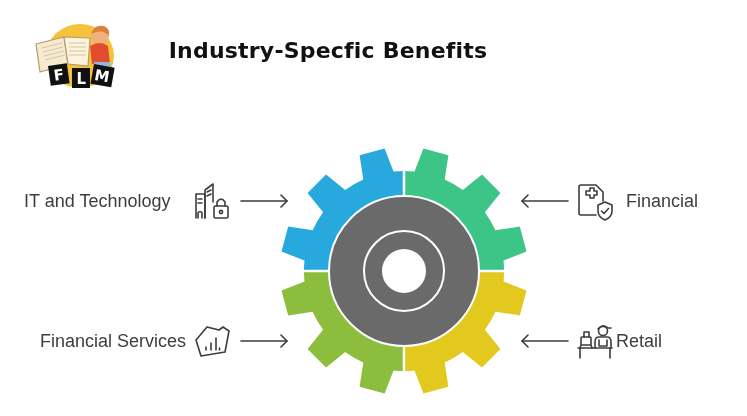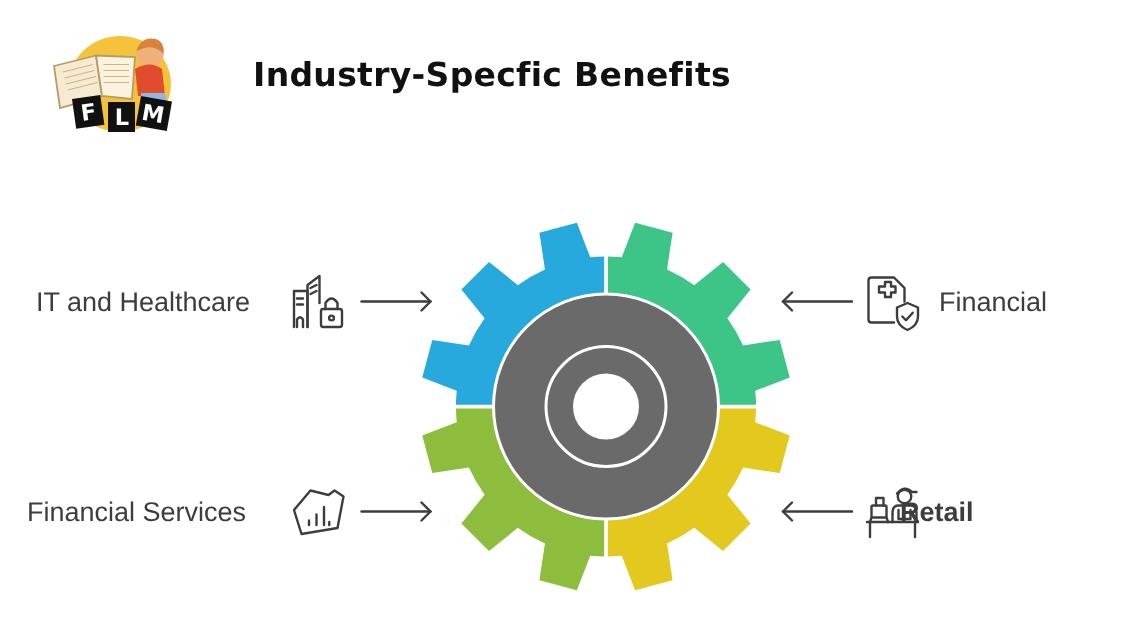--- a/index.html
+++ b/index.html
@@ -67,21 +67,21 @@
     <rect x="-134" y="0" width="134" height="134" fill="#8CBD3C"></rect>
     <rect x="0" y="0" width="134" height="134" fill="#E3C81E"></rect>
   </g>
   <line x1="0" y1="-130" x2="0" y2="130" stroke="#ffffff" stroke-width="2.5"></line>
   <line x1="-130" y1="0" x2="130" y2="0" stroke="#ffffff" stroke-width="2.5"></line>
   <circle cx="0" cy="0" r="75" fill="#6A6A6A" stroke="#ffffff" stroke-width="2"></circle>
   <circle cx="0" cy="0" r="40" fill="none" stroke="#ffffff" stroke-width="2"></circle>
   <circle cx="0" cy="0" r="22" fill="#ffffff"></circle>
 </svg>
 
-<div class="label" style="left:24px; top:190px;">IT and Healthcare</div>
+<div class="label" style="left:24px; top:190px;">IT and Technology</div>
 <svg class="icon" viewBox="0 0 38 38" style="left:193px; top:182px;">
   <g fill="none" stroke="#3d3d3d" stroke-width="1.6" stroke-linejoin="round" stroke-linecap="round">
     <path d="M3 36 V12 H12 V36"></path>
     <path d="M5 17 H9 M5 21 H9"></path>
     <path d="M5 36 V31 Q7 28 9 31 V36"></path>
     <path d="M12 36 V8 L20 2 V20"></path>
     <path d="M14 10 L18 8 M14 14 L18 12"></path>
     <rect x="21" y="24" width="14" height="12" rx="1.5"></rect>
     <path d="M24 24 V20 Q28 14 32 20 V24"></path>
     <circle cx="28" cy="30" r="1.6"></circle>
@@ -103,21 +103,21 @@
 <svg class="icon" viewBox="0 0 38 38" style="left:576px; top:183px;">
   <g fill="none" stroke="#3d3d3d" stroke-width="1.6" stroke-linejoin="round" stroke-linecap="round">
     <path d="M20 32 H5 Q3 32 3 30 V4 Q3 2 5 2 H20 L27 9 V18"></path>
     <path d="M10 8 H14 V5 H18 V8 H21 V12 H18 V15 H14 V12 H10 Z"></path>
     <path d="M22 22 L29 19 L36 22 V28 Q36 34 29 37 Q22 34 22 28 Z"></path>
     <path d="M25.5 28 L28 30.5 L32.5 25.5"></path>
   </g>
 </svg>
 <div class="label" style="left:626px; top:190px;">Financial</div>
 
-<div class="label" style="left:18px; top:330px;">Financial Services</div>
+<div class="label" style="left:40px; top:330px;">Financial Services</div>
 <svg class="icon" viewBox="0 0 38 38" style="left:193px; top:322px;">
   <g fill="none" stroke="#3d3d3d" stroke-width="1.6" stroke-linejoin="round" stroke-linecap="round">
     <path d="M3 18 L14 5 L26 8 L30 5 L36 9 L32 30 L8 34 Z"></path>
     <path d="M13 28 V25 M18 28 V21 M23 28 V16 M26.5 28 V26"></path>
   </g>
 </svg>
 <svg class="arrow" viewBox="0 0 50 14" style="left:240px; top:334px;">
   <g fill="none" stroke="#3d3d3d" stroke-width="1.6" stroke-linecap="round" stroke-linejoin="round">
     <path d="M1 7 H47"></path>
       <path d="M41 1 L47 7 L41 13"></path>
@@ -134,13 +134,13 @@
   <g fill="none" stroke="#3d3d3d" stroke-width="1.6" stroke-linejoin="round" stroke-linecap="round">
     <path d="M2 26 H36 M4 26 V36 M34 26 V36"></path>
     <rect x="5" y="15" width="10" height="8" rx="1"></rect>
     <path d="M8 15 V10 H13 V15 M5 23 L4 26 M15 23 L16 26"></path>
     <circle cx="27" cy="9" r="4.5"></circle>
     <path d="M22 7 Q27 1 32 6 L35 6"></path>
     <path d="M19 26 V20 Q19 15 23 15 H31 Q35 15 35 20 V26"></path>
     <path d="M23 18 V24 H31 V18"></path>
   </g>
 </svg>
-<div class="label" style="left:600px; top:330px;font-weight:bold;">Retail</div>
+<div class="label" style="left:616px; top:330px;">Retail</div>
 
 </body></html>

